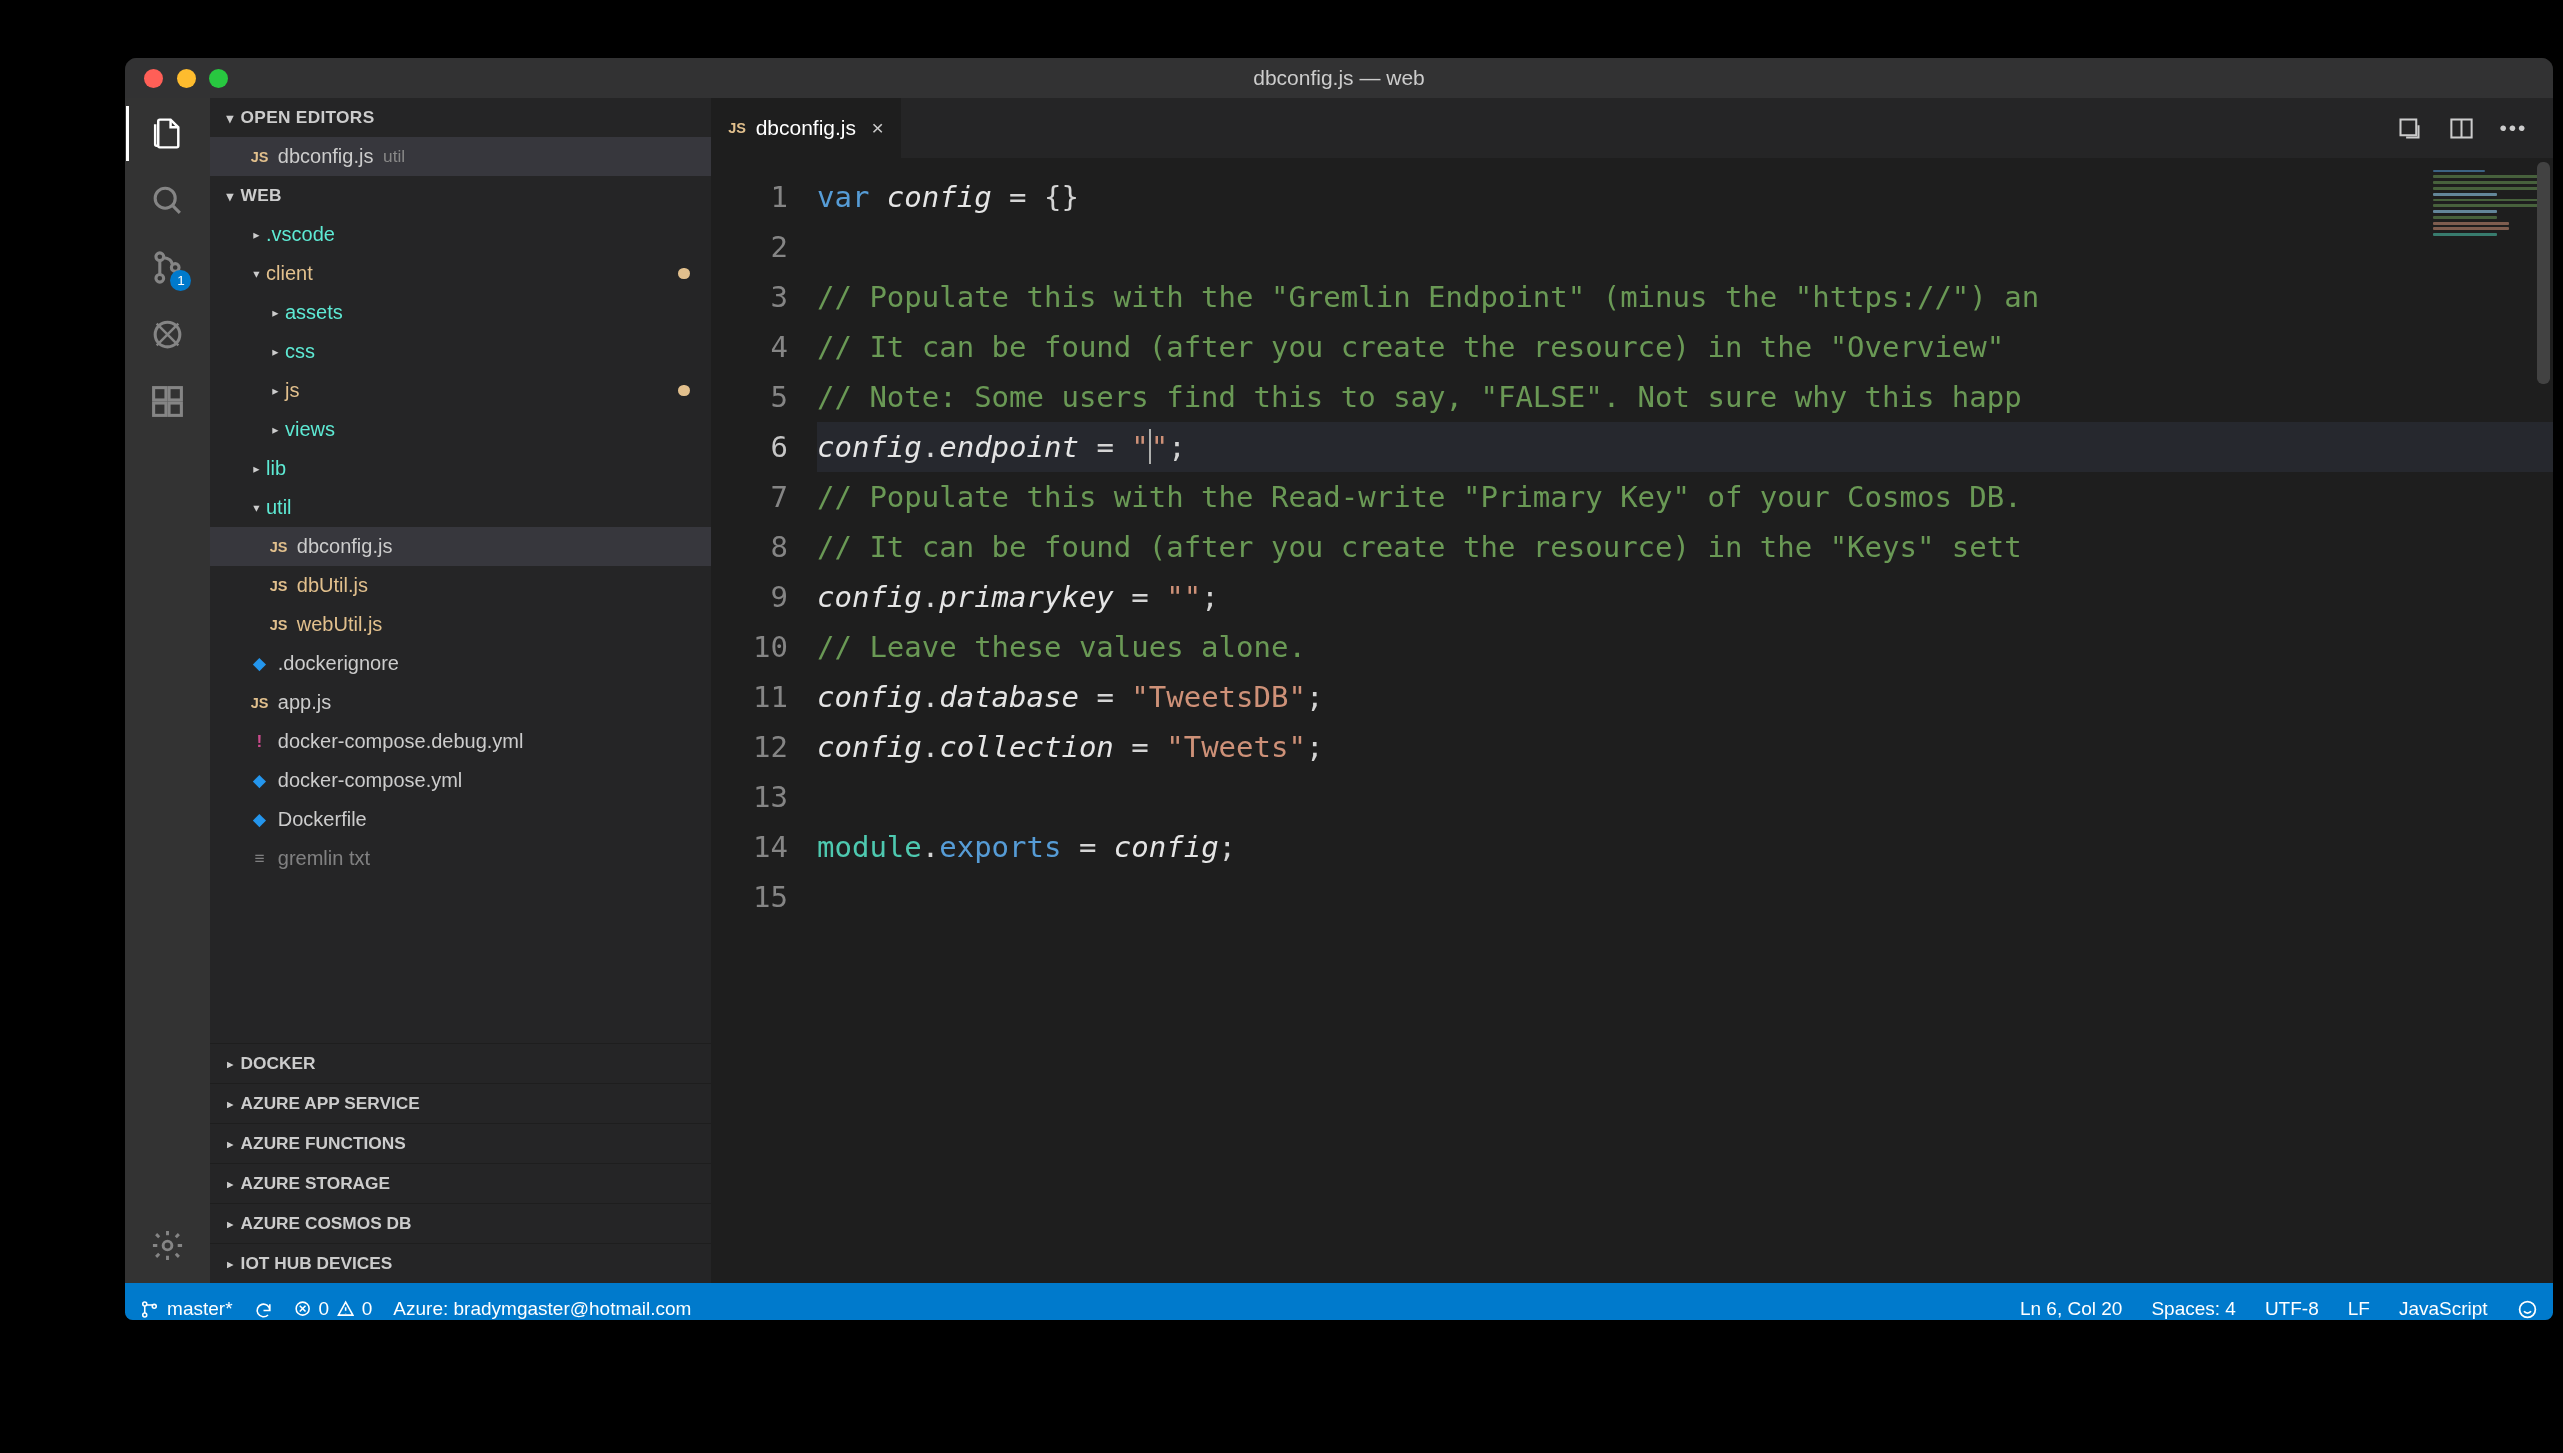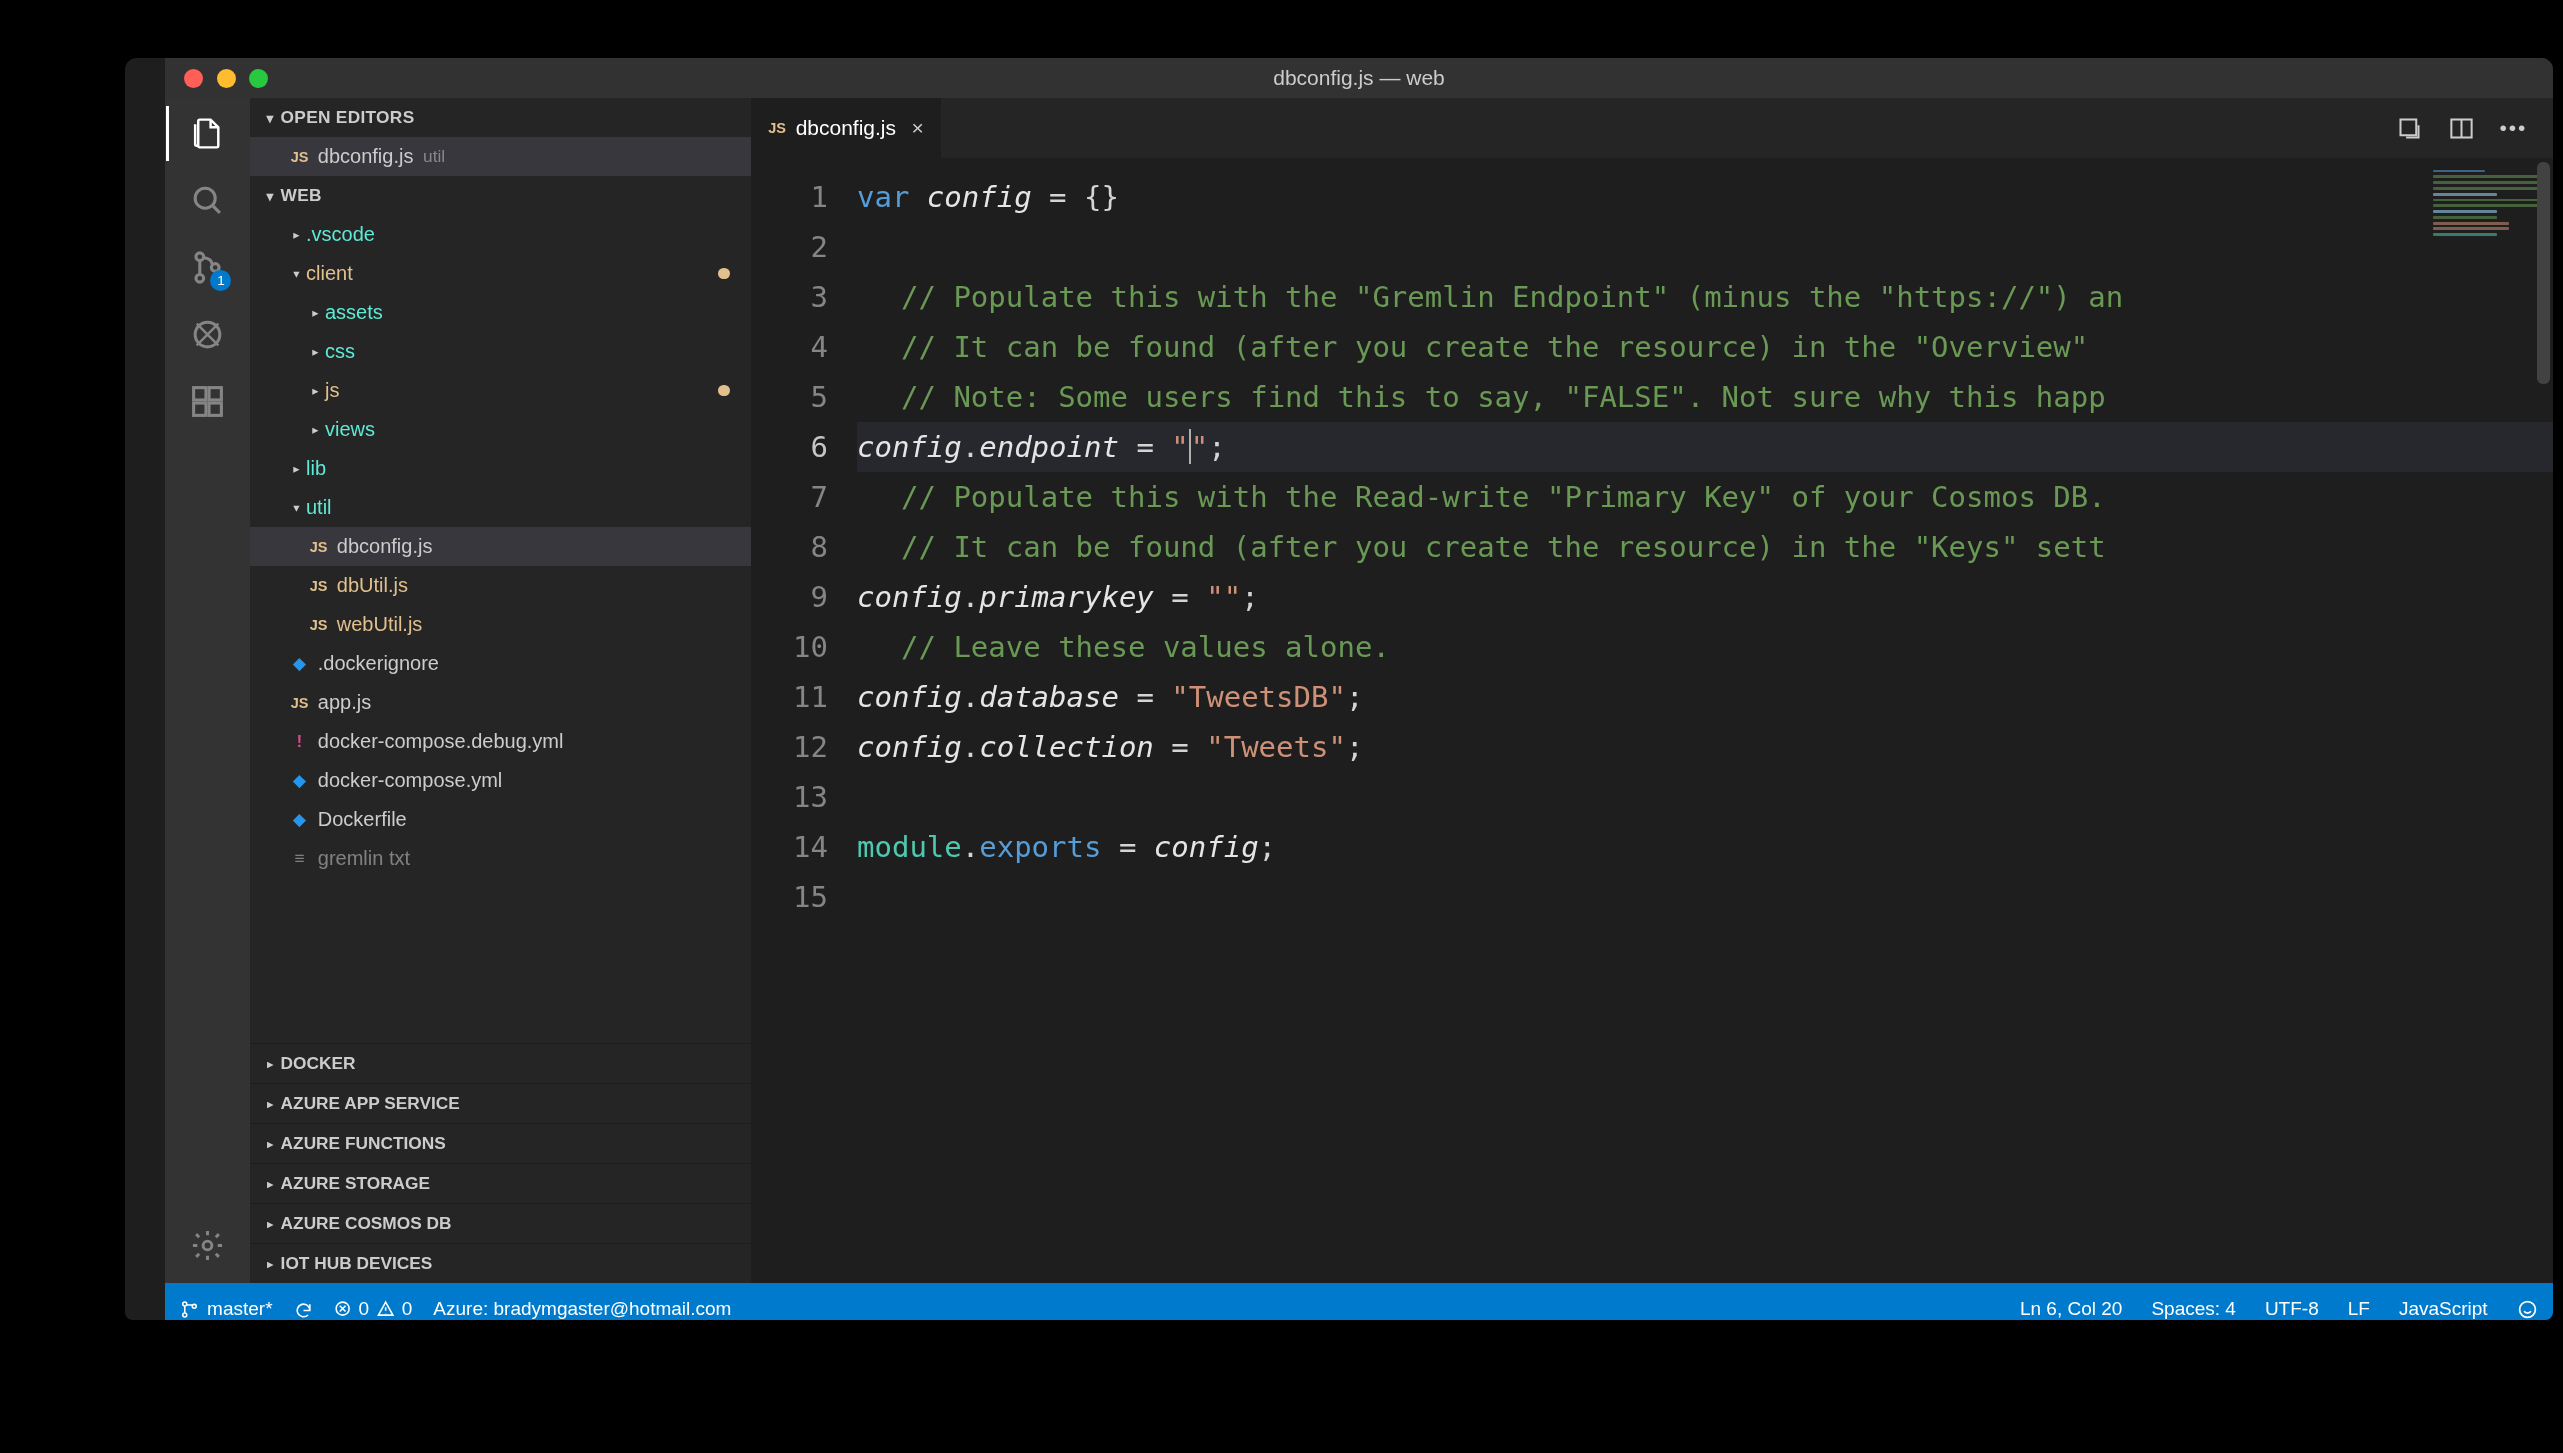--- a/index.html
+++ b/index.html
@@ -7,21 +7,20 @@
   .window {
     position: absolute;
     left: 125px;
     top: 58px;
     width: 2428px;
     height: 1262px;
     background: #1e1e1e;
     border-radius: 11.6px 11.6px 7.7px 7.7px;
     overflow: hidden;
     box-shadow: 0 19px 67px rgba(0,0,0,.6);
-    padding-left: 40px;
   }
   .titlebar {
     height: 40px;
     background: #323233;
     display: flex;
     align-items: center;
     position: relative;
   }
   .traffic { display:flex; gap:13.5px; padding-left:19px; }
   .traffic span { width:19px; height:19px; border-radius:50%; display:inline-block; }
@@ -69,21 +68,21 @@
   .code-area { flex:1; display:flex; overflow:hidden; font-family: "SF Mono", Menlo, Consolas, monospace; font-size:29px; line-height:50px; position:relative; }
   .gutter { width:106px; text-align:right; padding-right:29px; color:#858585; padding-top:13.5px; user-select:none; }
   .gutter .ln { height:50px; }
   .gutter .ln.current { color:#c6c6c6; }
   .code { flex:1; padding-top:13.5px; white-space:pre; overflow:hidden; position:relative; }
   .code .line { height:50px; }
   .code .line.current { background:#26282e; }
   .tok-kw   { color:#569cd6; }
   .tok-id   { color:#e5e5e5;font-style:italic; }
   .tok-punc { color:#d4d4d4; }
-  .tok-com  { color:#6a9955;margin-left:44px; }
+  .tok-com  { color:#6a9955; }
   .tok-str  { color:#ce9178; }
   .tok-mod  { color:#4ec9b0; }
   .tok-exp  { color:#569cd6; }
   .cursor { display:inline-block; width:1.9px; height:35px; background:#aeafad; vertical-align:middle; margin-bottom:4.8px; }
   .minimap { position:absolute; right:3.9px; top:11.6px; width:116px; height:77px; opacity:.55; }
   .minimap div { height:2.9px; margin-bottom:2.9px; border-radius:1px; }
   .scrollbar-v { position:absolute; right:0; top:60px; bottom:0; width:19px; }
   .scrollbar-v .thumb { position:absolute; left:2.9px; right:2.9px; top:3.9px; height:222px; background:#424242; border-radius:5.8px; }
   .statusbar {
     height:37px; background:#007acc; color:#ffffff; display:flex; align-items:flex-end;

